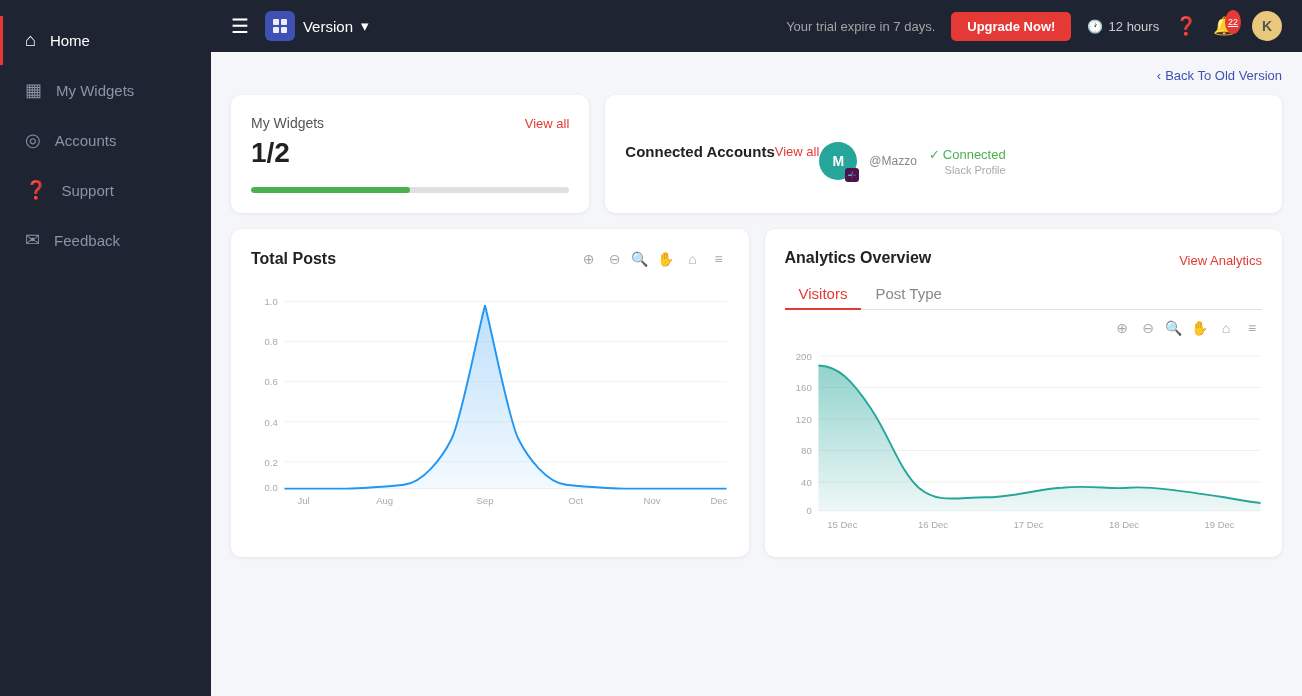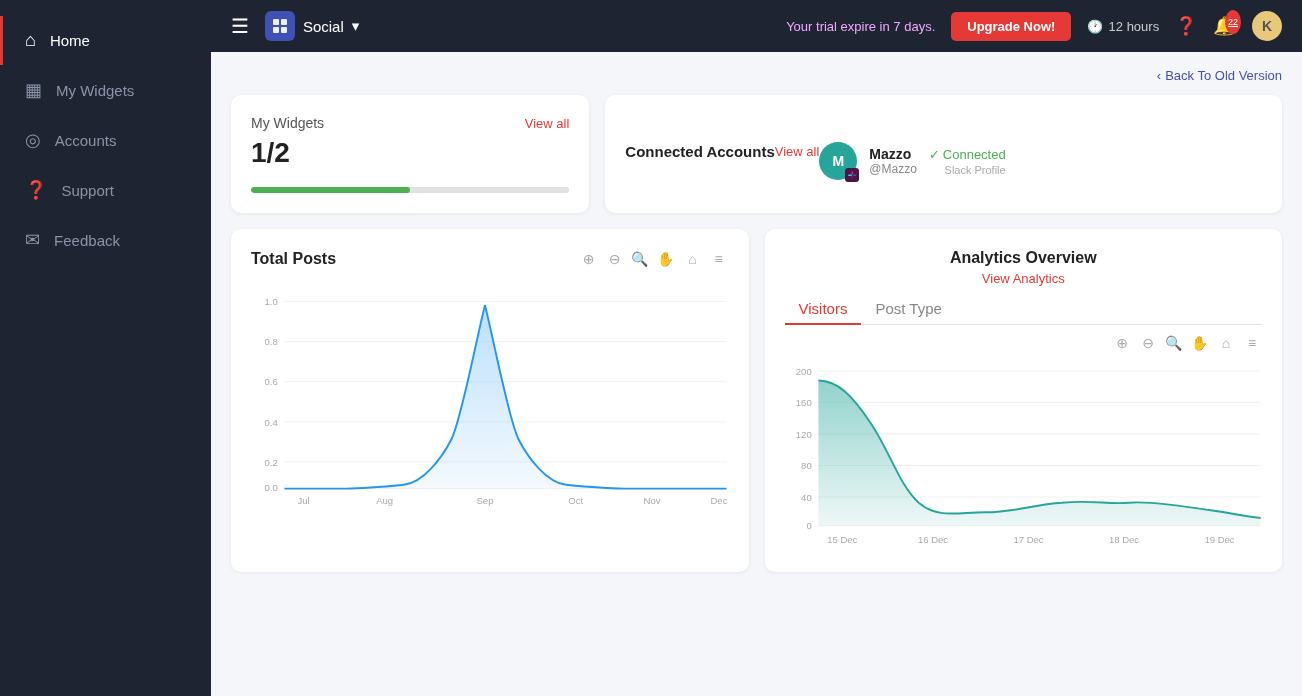--- a/index.html
+++ b/index.html
@@ -89,21 +89,21 @@
     }
     .widget-icon-box {
       width: 30px; height: 30px;
       background: #3f51b5;
       border-radius: 6px;
       display: flex; align-items: center; justify-content: center;
       font-size: 16px;
     }
     .topbar-spacer { flex: 1; }
     .topbar-trial {
-      color: #f0abfc;
+      color: #a3a3a3;
       font-size: 13px;
     }
     .upgrade-btn {
       background: #e53935;
       color: #fff;
       border: none;
       padding: 7px 16px;
       border-radius: 5px;
       font-size: 13px;
       font-weight: 600;
@@ -305,21 +305,20 @@
       font-size: 14px;
       cursor: pointer;
     }
 
     
     .analytics-header {
       display: flex;
       justify-content: space-between;
       align-items: center;
       margin-bottom: 8px;
-      flex-direction: column;
     }
     .analytics-tabs {
       display: flex;
       gap: 0;
       border-bottom: 1px solid #e0e0e0;
       margin-bottom: 8px;
     }
     .analytics-tab {
       padding: 6px 14px;
       font-size: 15px;
@@ -374,21 +373,21 @@
     <span class="topbar-menu-icon">☰</span>
     <div class="topbar-widget">
       <div class="widget-icon-box">
         <svg width="18" height="18" viewBox="0 0 18 18" fill="none">
           <rect x="2" y="2" width="6" height="6" rx="1" fill="#fff" opacity="0.9"></rect>
           <rect x="10" y="2" width="6" height="6" rx="1" fill="#fff" opacity="0.9"></rect>
           <rect x="2" y="10" width="6" height="6" rx="1" fill="#fff" opacity="0.9"></rect>
           <rect x="10" y="10" width="6" height="6" rx="1" fill="#fff" opacity="0.9"></rect>
         </svg>
       </div>
-      <span>Social</span>
+      <span>Version</span>
       <span>▾</span>
     </div>
     <div class="topbar-spacer"></div>
     <span class="topbar-trial">Your trial expire in 7 days.</span>
     <button class="upgrade-btn">Upgrade Now!</button>
     <div class="topbar-time">
       <span>🕐</span>
       <span>12 hours</span>
     </div>
     <span class="topbar-icon">❓</span>
@@ -432,21 +431,20 @@
             <div class="slack-badge">
               <svg width="10" height="10" viewBox="0 0 10 10">
                 <rect x="4.5" y="1" width="1.5" height="4" rx="0.75" fill="#e01e5a"></rect>
                 <rect x="4.5" y="6" width="1.5" height="3" rx="0.75" fill="#e01e5a" opacity="0.4"></rect>
                 <rect x="1" y="4.5" width="4" height="1.5" rx="0.75" fill="#36c5f0"></rect>
                 <rect x="6" y="4.5" width="3" height="1.5" rx="0.75" fill="#36c5f0" opacity="0.4"></rect>
               </svg>
             </div>
           </div>
           <div class="account-info">
-            <div class="account-name">Mazzo</div>
             <div class="account-handle">@Mazzo</div>
           </div>
           <div class="connected-status">
             <div class="connected-label">
               <span>✓</span>
               <span>Connected</span>
             </div>
             <div class="profile-label">Slack Profile</div>
           </div>
         </div>

